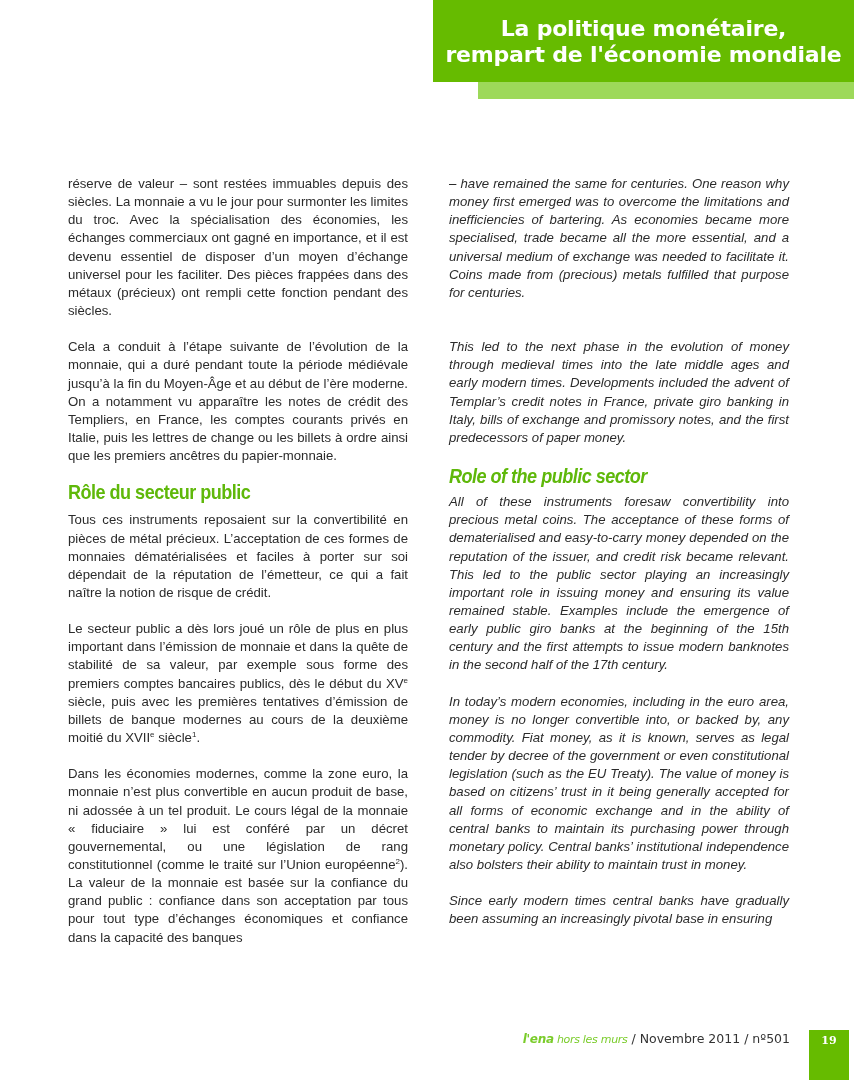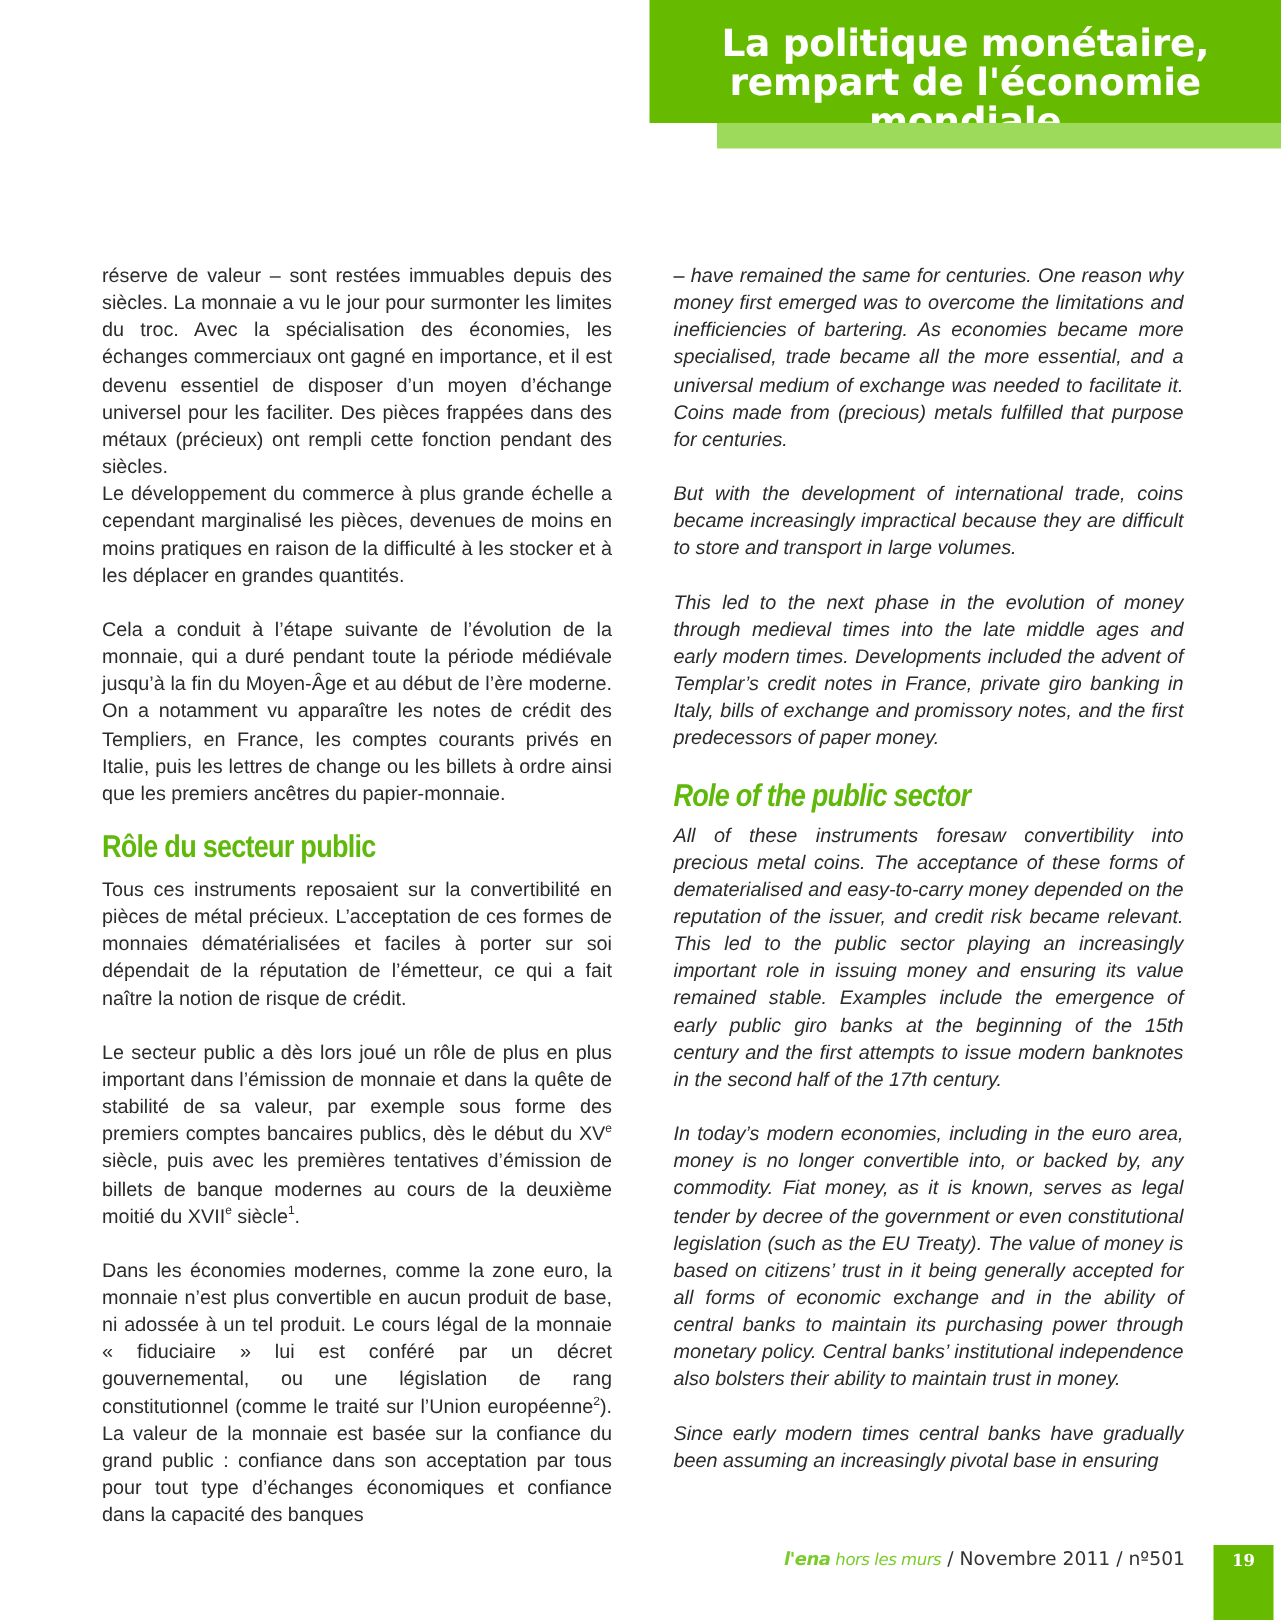--- a/index.html
+++ b/index.html
@@ -4,21 +4,21 @@
 <style>
   html, body { margin: 0; padding: 0; }
   body {
     width: 854px; height: 1080px; background: #ffffff; position: relative; overflow: hidden;
     font-family: "Liberation Sans", "DejaVu Sans", sans-serif; color: #2b2b2b;
   }
   .banner {
     position: absolute; left: 433px; top: 0; width: 421px; height: 82px;
     background: #66bb00; color: #ffffff; text-align: center;
     font-family: "DejaVu Sans", sans-serif; font-weight: bold;
-    font-size: 25px; line-height: 26px; padding-top: 16px; box-sizing: border-box;
+    font-size: 22px; line-height: 26px; padding-top: 16px; box-sizing: border-box;
     letter-spacing: -0.2px;
   }
   .banner-sub {
     position: absolute; left: 478px; top: 82px; width: 376px; height: 17px;
     background: #9dd95a;
   }
   .col {
     position: absolute; top: 175px; width: 340px;
     font-size: 13.2px; line-height: 18.15px; text-align: justify;
   }
@@ -51,35 +51,33 @@
 <body>
 
 <div class="banner">
   <div>La politique monétaire,</div>
   <div>rempart de l'économie mondiale</div>
 </div>
 <div class="banner-sub"></div>
 
 <div class="col left">
   <p>réserve de valeur – sont restées immuables depuis des siècles. La monnaie a vu le jour pour surmonter les limites du troc. Avec la spécialisation des économies, les échanges commerciaux ont gagné en importance, et il est devenu essentiel de disposer d’un moyen d’échange universel pour les faciliter. Des pièces frappées dans des métaux (précieux) ont rempli cette fonction pendant des siècles.</p>
-  <p>Le développement du commerce à plus grande échelle a cependant marginalisé les pièces, devenues de moins en moins pratiques en raison de la difficulté à les stocker et à les déplacer en grandes quantités.</p>
   <div class="gap"></div>
   <p>Cela a conduit à l’étape suivante de l’évolution de la monnaie, qui a duré pendant toute la période médiévale jusqu’à la fin du Moyen-Âge et au début de l’ère moderne. On a notamment vu apparaître les notes de crédit des Templiers, en France, les comptes courants privés en Italie, puis les lettres de change ou les billets à ordre ainsi que les premiers ancêtres du papier-monnaie.</p>
   <div class="h2 left">Rôle du secteur public</div>
   <p>Tous ces instruments reposaient sur la convertibilité en pièces de métal précieux. L’acceptation de ces formes de monnaies dématérialisées et faciles à porter sur soi dépendait de la réputation de l’émetteur, ce qui a fait naître la notion de risque de crédit.</p>
   <div class="gap"></div>
   <p><span>Le secteur public a dès lors joué un rôle de plus en plus important dans l’émission de monnaie et dans la quête de stabilité de sa valeur, par exemple sous forme des premiers comptes bancaires publics, dès le début du XV</span><sup>e</sup><span> siècle, puis avec les premières tentatives d’émission de billets de banque modernes au cours de la deuxième moitié du XVII</span><sup>e</sup><span> siècle</span><sup>1</sup><span>.</span></p>
   <div class="gap"></div>
   <p><span>Dans les économies modernes, comme la zone euro, la monnaie n’est plus convertible en aucun produit de base, ni adossée à un tel produit. Le cours légal de la monnaie « fiduciaire » lui est conféré par un décret gouvernemental, ou une législation de rang constitutionnel (comme le traité sur l’Union européenne</span><sup>2</sup><span>). La valeur de la monnaie est basée sur la confiance du grand public : confiance dans son acceptation par tous pour tout type d’échanges économiques et confiance dans la capacité des banques</span></p>
 </div>
 
 <div class="col right">
   <p>– have remained the same for centuries.  One reason why money first emerged was to overcome the limitations and inefficiencies of bartering. As economies became more specialised, trade became all the more essential, and a universal medium of exchange was needed to facilitate it. Coins made from (precious) metals fulfilled that purpose for centuries.</p>
   <div class="gap"></div>
-  <p>But with the development of international trade, coins became increasingly impractical because they are difficult to store and transport in large volumes.</p>
   <div class="gap"></div>
   <p>This led to the next phase in the evolution of money through medieval times into the late middle ages and early modern times. Developments included the advent of Templar’s credit notes in France, private giro banking in Italy, bills of exchange and promissory notes, and the first predecessors of paper money.</p>
   <div class="h2 right">Role of the public sector</div>
   <p>All of these instruments foresaw convertibility into precious metal coins. The acceptance of these forms of dematerialised and easy-to-carry money depended on the reputation of the issuer, and credit risk became relevant. This led to the public sector playing an increasingly important role in issuing money and ensuring its value remained stable. Examples include the emergence of early public giro banks at the beginning of the 15th century and the first attempts to issue modern banknotes in the second half of the 17th century.</p>
   <div class="gap"></div>
   <p>In today’s modern economies, including in the euro area, money is no longer convertible into, or backed by, any commodity. Fiat money, as it is known, serves as legal tender by decree of the government or even constitutional legislation (such as the EU Treaty). The value of money is based on citizens’ trust in it being generally accepted for all forms of economic exchange and in the ability of central banks to maintain its purchasing power through monetary policy. Central banks’ institutional independence also bolsters their ability to maintain trust in money.</p>
   <div class="gap"></div>
   <p>Since early modern times central banks have gradually been assuming an increasingly pivotal base in ensuring</p>
 </div>
 

